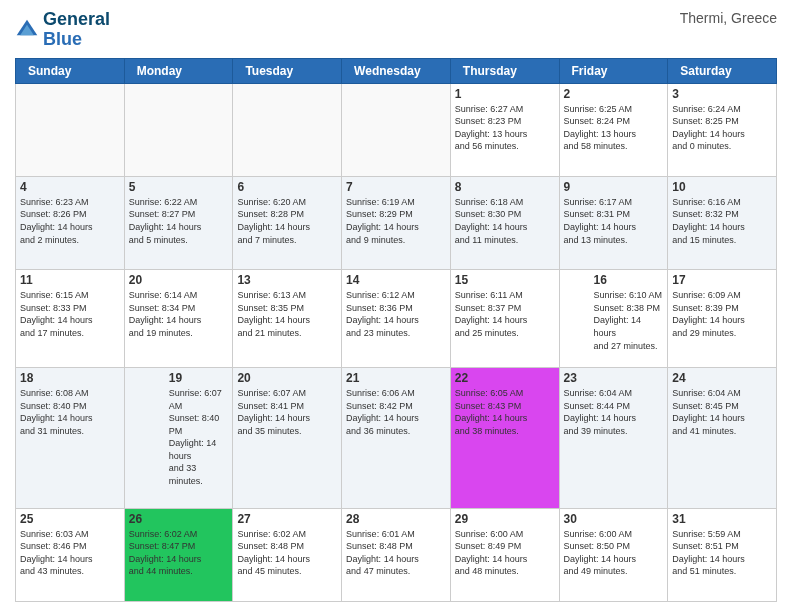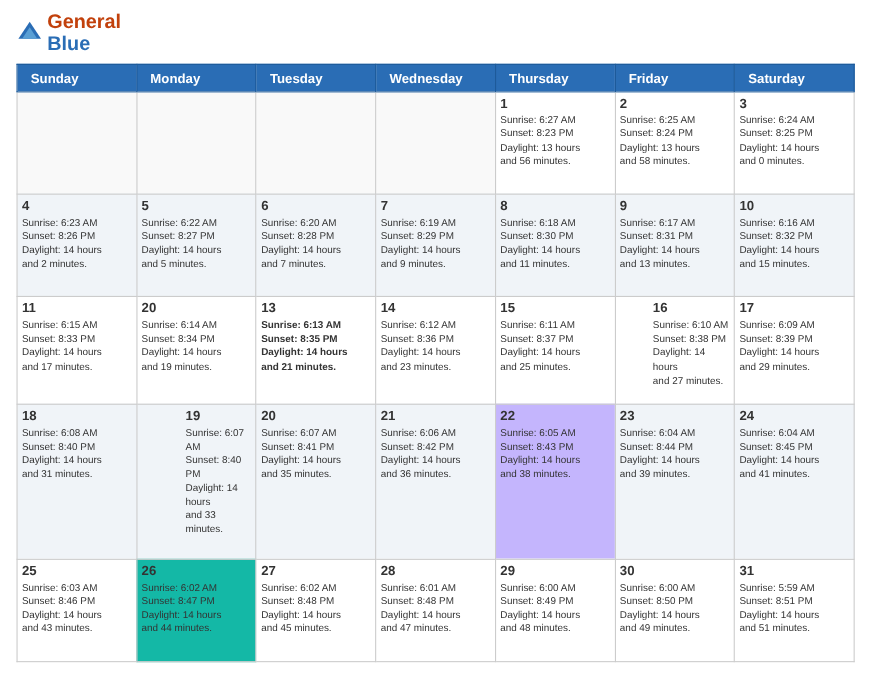--- a/index.html
+++ b/index.html
@@ -29,21 +29,21 @@
       gap: 4px;
     }
     .logo-text {
       display: flex;
       flex-direction: column;
       line-height: 1.1;
     }
     .logo-general {
       font-size: 18px;
       font-weight: bold;
-      color: #c2410c;
+      color: #0c4a6e;
     }
     .logo-blue {
       font-size: 18px;
       font-weight: bold;
       color: #2a6db5;
     }
     .logo-icon {
       width: 24px;
       height: 24px;
     }
@@ -117,20 +117,21 @@
       <svg class="logo-icon" viewBox="0 0 28 28" xmlns="http://www.w3.org/2000/svg">
         <polygon points="14,2 26,20 2,20" fill="#2a6db5"></polygon>
         <polygon points="14,8 22,20 6,20" fill="#5a9fd4"></polygon>
       </svg>
       <div class="logo-text">
         <span class="logo-general">General</span>
         <span class="logo-blue">Blue</span>
       </div>
     </div>
     <div class="title-block">
+      <div class="location">Thermi, Greece</div>
     </div>
   </div>
 
   <table class="calendar">
     <thead>
       <tr>
       <th>Sunday</th>
           <th>Monday</th>
           <th>Tuesday</th>
           <th>Wednesday</th>
@@ -228,21 +229,21 @@
           </td>
           <td style="background: rgb(255, 255, 255);">
             <span class="day-num">20</span>
             <div class="day-info" style="white-space: pre-line;">Sunrise: 6:14 AM
 Sunset: 8:34 PM
 Daylight: 14 hours
 and 19 minutes.</div>
           </td>
           <td style="background: rgb(255, 255, 255);">
             <span class="day-num">13</span>
-            <div class="day-info" style="white-space: pre-line; font-weight: bold;">Sunrise: 6:13 AM
+            <div class="day-info" style="white-space: pre-line;">Sunrise: 6:13 AM
 Sunset: 8:35 PM
 Daylight: 14 hours
 and 21 minutes.</div>
           </td>
           <td style="background: rgb(255, 255, 255);">
             <span class="day-num">14</span>
             <div class="day-info" style="white-space: pre-line;">Sunrise: 6:12 AM
 Sunset: 8:36 PM
 Daylight: 14 hours
 and 23 minutes.</div>
@@ -291,21 +292,21 @@
 Daylight: 14 hours
 and 35 minutes.</div>
           </td>
           <td style="background: rgb(240, 244, 248);">
             <span class="day-num">21</span>
             <div class="day-info" style="white-space: pre-line;">Sunrise: 6:06 AM
 Sunset: 8:42 PM
 Daylight: 14 hours
 and 36 minutes.</div>
           </td>
-          <td style="background: #c4b5fd; margin-left: 28px;">
+          <td style="background: #d946ef; margin-left: 28px;">
             <span class="day-num">22</span>
             <div class="day-info" style="white-space: pre-line;">Sunrise: 6:05 AM
 Sunset: 8:43 PM
 Daylight: 14 hours
 and 38 minutes.</div>
           </td>
           <td style="background: rgb(240, 244, 248);">
             <span class="day-num">23</span>
             <div class="day-info" style="white-space: pre-line;">Sunrise: 6:04 AM
 Sunset: 8:44 PM
@@ -321,21 +322,21 @@
           </td>
         </tr>
         <tr style="background: rgb(255, 255, 255);">
           <td style="background: rgb(255, 255, 255);">
             <span class="day-num">25</span>
             <div class="day-info" style="white-space: pre-line;">Sunrise: 6:03 AM
 Sunset: 8:46 PM
 Daylight: 14 hours
 and 43 minutes.</div>
           </td>
-          <td style="background: #14b8a6;">
+          <td style="background: #22c55e;">
             <span class="day-num">26</span>
             <div class="day-info" style="white-space: pre-line;">Sunrise: 6:02 AM
 Sunset: 8:47 PM
 Daylight: 14 hours
 and 44 minutes.</div>
           </td>
           <td style="background: rgb(255, 255, 255);">
             <span class="day-num">27</span>
             <div class="day-info" style="white-space: pre-line;">Sunrise: 6:02 AM
 Sunset: 8:48 PM

